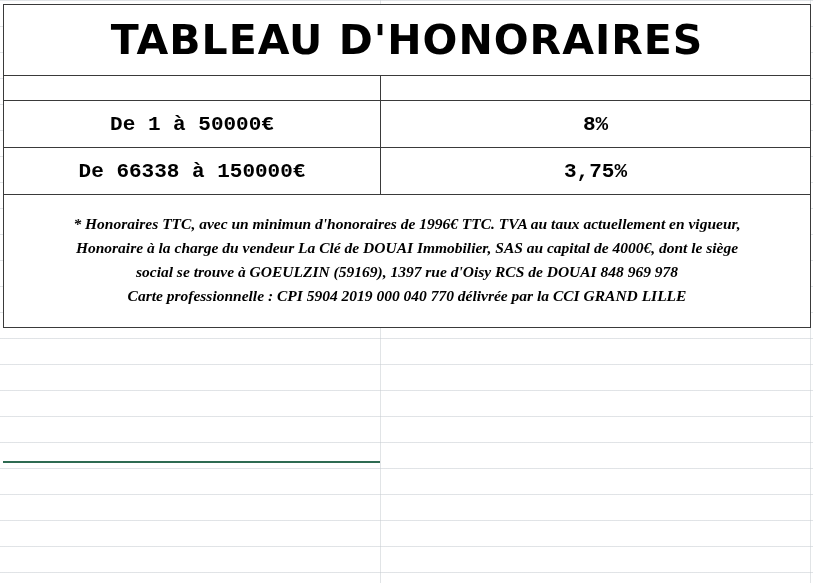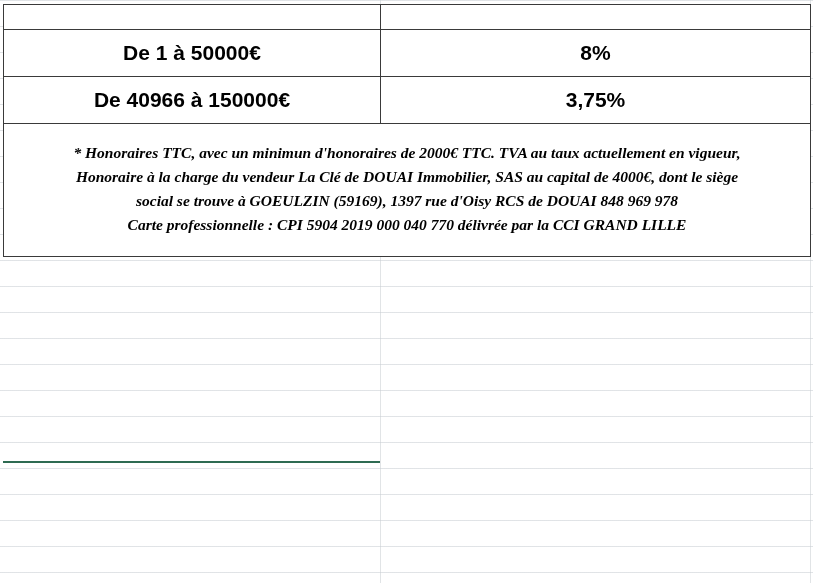--- a/index.html
+++ b/index.html
@@ -86,21 +86,21 @@
   .head-cell .sub {
     display: block;
     font-size: 23px;
     font-weight: bold;
   }
 
   .data-cell {
     height: 44px;
     font-size: 21px;
     font-weight: bold;
-    font-family: Liberation Sans, sans-serif;
+    font-family: Liberation Mono, monospace;
   }
 
   .note-cell {
     height: 118px;
     padding: 6px 10px 8px 10px;
     font-size: 15.5px;
     font-style: italic;
     font-weight: bold;
     line-height: 1.55;
     font-family: "Liberation Serif", serif;
@@ -138,39 +138,42 @@
   <div class="gridlines"></div>
   <div class="vline" style="left:380px;"></div>
   <div class="vline" style="left:810px;"></div>
 
   <table class="table">
     <colgroup>
       <col style="width:377px;">
       <col style="width:430px;">
     </colgroup>
     <tbody>
+      <tr>
+        <td class="title-cell" colspan="2">TABLEAU D'HONORAIRES</td>
+      </tr>
 
       <tr class="spacer-row">
         <td class="mid-sep"></td>
         <td></td>
       </tr>
 
 
       <tr>
         <td class="data-cell">De 1 à 50000€</td>
         <td class="data-cell">8%</td>
       </tr>
       <tr>
-        <td class="data-cell">De 40966 à 150000€</td>
+        <td class="data-cell">De 66338 à 150000€</td>
         <td class="data-cell">3,75%</td>
       </tr>
 
       <tr>
         <td class="note-cell" colspan="2">
-          <span class="line">* Honoraires TTC, avec un minimun d'honoraires de 2000€ TTC. TVA au taux actuellement en vigueur,</span>
+          <span class="line">* Honoraires TTC, avec un minimun d'honoraires de 1996€ TTC. TVA au taux actuellement en vigueur,</span>
           <span class="line">Honoraire à la charge du vendeur  La Clé de DOUAI Immobilier, SAS au capital de 4000€, dont le siège</span>
           <span class="line">social se trouve à GOEULZIN (59169), 1397 rue d'Oisy   RCS de DOUAI 848 969 978</span>
           <span class="line">Carte professionnelle : CPI 5904 2019 000 040 770 délivrée par la CCI GRAND LILLE</span>
         </td>
       </tr>
     </tbody>
   </table>
 
   <div class="green-rule"></div>
 

